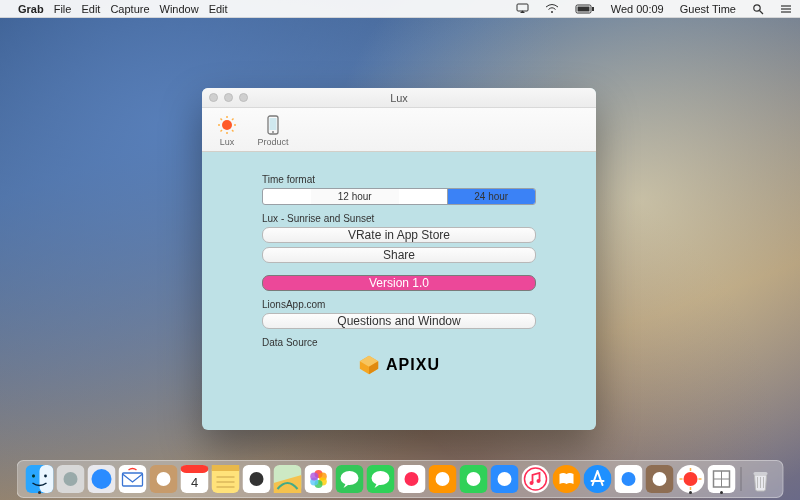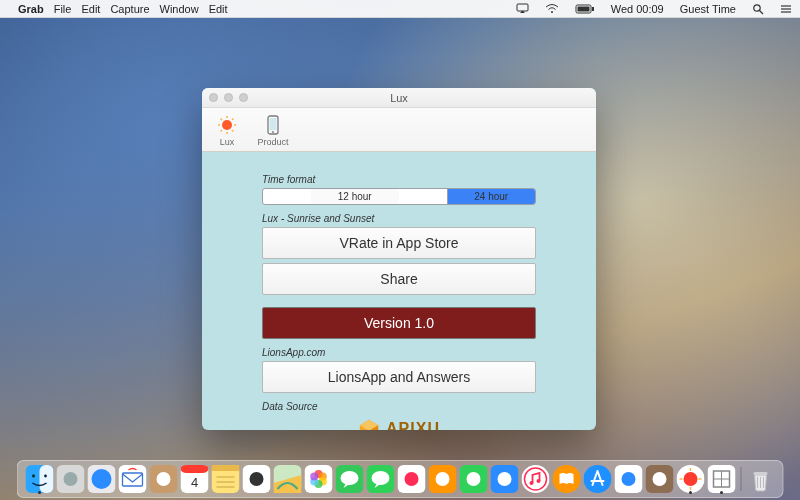--- a/index.html
+++ b/index.html
@@ -59,52 +59,52 @@
     border-bottom: 1px solid #d3cfc8;
     display: flex; align-items: center;
     padding: 2px 8px 0 8px;
     gap: 12px;
   }
   .tool-item { display: flex; flex-direction: column; align-items: center; width: 34px; cursor: default; }
   .tool-item .icn { width: 22px; height: 22px; display: flex; align-items: center; justify-content: center; }
   .tool-item .lbl { font-size: 9px; color: #6a6a6a; margin-top: 1px; }
 
   .content { padding: 14px 60px 10px 60px; }
-  .section-label { font-size: 10px; color: #333; margin-top: 8px; margin-bottom: 3px; font-weight: 500; font-style: italic; }
+  .section-label { font-size: 10px; color: #333; margin-top: 8px; margin-bottom: 3px; font-weight: 500; }
 
   .segmented {
     display: flex; width: 100%; height: 17px;
     border: 1px solid #9aa0a6; border-radius: 3px; overflow: hidden;
     background: #fff; font-size: 10px;
   }
   .segmented .seg { flex: 1; display: flex; align-items: center; justify-content: center; color: #333; background: #fafafa; margin-left: 48px; }
   .segmented .seg.selected { background: #3b82f6; }
   .segmented .seg + .seg { border-left: 1px solid #9aa0a6; }
 
   .btn {
     display: flex; align-items: center; justify-content: center;
-    width: 100%; height: 32px;
+    width: 100%; height: 16px;
     background: linear-gradient(#fdfdfd, #f1f1f1);
-    border: 1px solid #b8b8b8; border-radius: 2px;
-    font-size: 14px; color: #333;
+    border: 1px solid #b8b8b8; border-radius: 7px;
+    font-size: 12px; color: #333;
     margin-bottom: 4px;
   }
   .btn.pressed {
-    background: #7f1d1d; border-color: #7a7a7a; color: #fff; margin-top: 12px;
+    background: #ec4899; border-color: #7a7a7a; color: #fff; margin-top: 12px;
   }
 
   .datasource {
     display: flex; align-items: center; justify-content: center;
     margin-top: 6px; gap: 6px;
   }
   .apixu-mark {
     width: 22px; height: 22px;
   }
   .apixu-text {
-    font-size: 16px; font-weight: 700; letter-spacing: 1px; color: #a16207;
+    font-size: 16px; font-weight: 700; letter-spacing: 1px; color: #000000;
   }
 
   
   .dock-wrap {
     position: absolute; left: 50%; transform: translateX(-50%);
     bottom: 2px;
     display: flex; align-items: flex-end; gap: 3px;
     padding: 4px 8px;
     background: rgba(255,255,255,0.30);
     border: 1px solid rgba(255,255,255,0.35);
@@ -228,21 +228,21 @@
         <div class="seg">12 hour</div>
         <div class="seg selected">24 hour</div>
       </div>
 
       <div class="section-label">Lux - Sunrise and Sunset</div>
       <div class="btn">VRate in App Store</div>
       <div class="btn">Share</div>
       <div class="btn pressed">Version 1.0</div>
 
       <div class="section-label">LionsApp.com</div>
-      <div class="btn">LionsApp and Answers</div>
+      <div class="btn">Questions and Window</div>
 
       <div class="section-label">Data Source</div>
       <div class="datasource">
         <svg class="apixu-mark" viewBox="0 0 24 24">
           <path d="M12 2 L22 8 L22 16 L12 22 L2 16 L2 8 Z" fill="#f5a623"></path>
           <path d="M12 2 L22 8 L12 14 L2 8 Z" fill="#f7c560"></path>
           <path d="M12 14 L22 8 L22 16 L12 22 Z" fill="#e08a10"></path>
         </svg>
         <span class="apixu-text">APIXU</span>
       </div>

